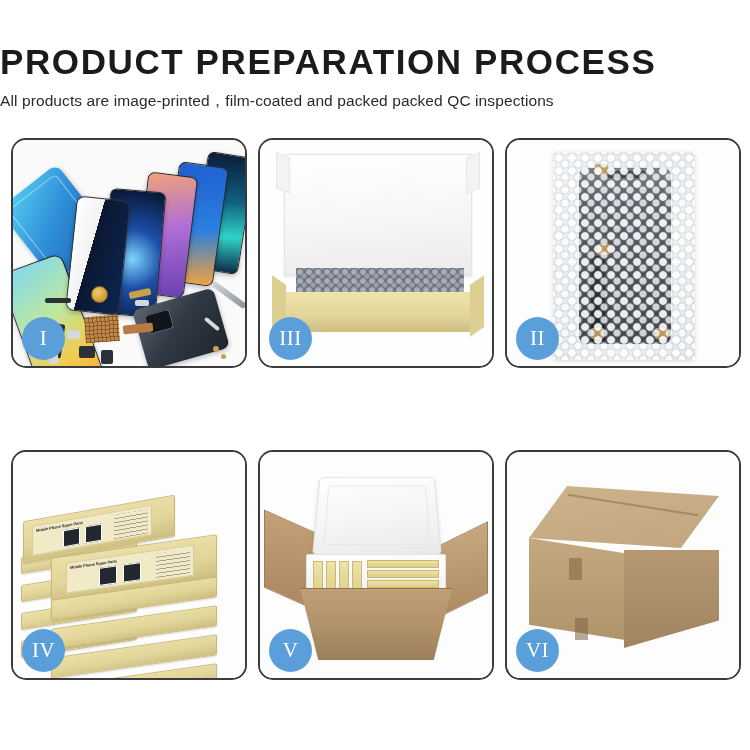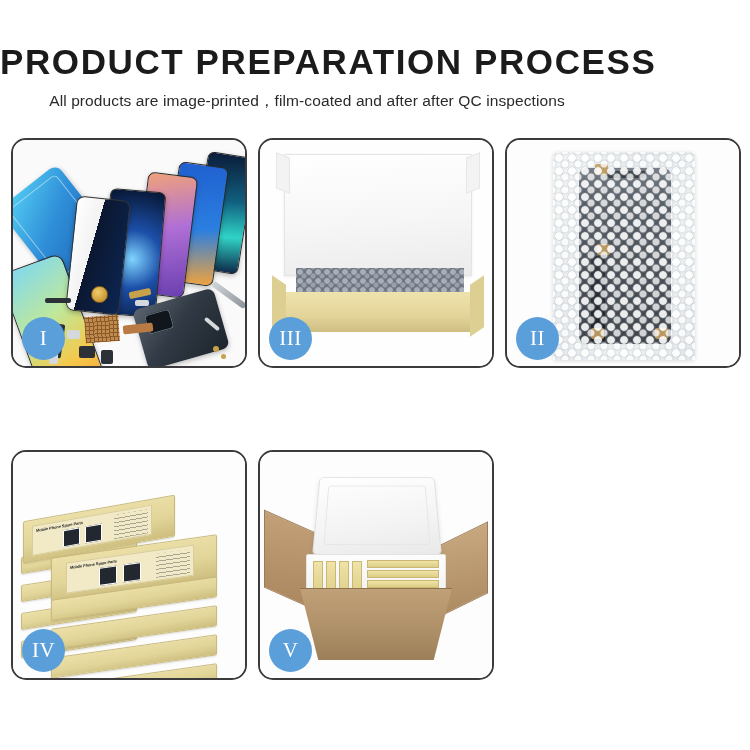--- a/index.html
+++ b/index.html
@@ -5,21 +5,21 @@
   * { box-sizing: border-box; margin: 0; padding: 0; }
   html, body {
     width: 750px; height: 750px;
     background: #ffffff;
     font-family: "Liberation Sans", sans-serif;
     overflow: hidden;
   }
   .page { position: relative; width: 750px; height: 750px; background: #fff; }
 
   
-  .header { position: absolute; top: 0; left: 0; width: 614px; text-align: center; }
+  .header { position: absolute; top: 0; left: 0; width: 614px; }
   .title {
     margin-top: 42px;
     font-size: 35px;
     font-weight: 700;
     letter-spacing: 1.6px;
     color: #1b1b1b;
     font-family: "Liberation Sans", sans-serif;
     white-space: nowrap;
   }
   .subtitle {
@@ -329,21 +329,21 @@
   }
   .tab6 { position: absolute; background: rgba(125,100,66,.55); }
 </style>
 </head>
 <body>
 
 <div class="page">
 
   <div class="header">
     <div class="title">PRODUCT PREPARATION PROCESS</div>
-    <div class="subtitle">All products are image-printed，film-coated and after after QC inspections</div>
+    <div class="subtitle">All products are image-printed，film-coated and packed packed QC inspections</div>
   </div>
 
   <div class="grid">
 
     <div class="card">
       <div class="stage p1">
         <div class="ph ph-1"></div>
         <div class="ph ph-7"></div>
         <div class="ph ph-6"></div>
         <div class="ph ph-5"></div>
@@ -442,15 +442,26 @@
           <div class="goldrow" style="left:60px; top:5px;  width:72px; height:8px;"></div>
           <div class="goldrow" style="left:60px; top:15px; width:72px; height:8px;"></div>
           <div class="goldrow" style="left:60px; top:25px; width:72px; height:8px;"></div>
           <div class="goldrow" style="left:60px; top:35px; width:72px; height:8px;"></div>
         </div>
         <div class="carton5"></div>
       </div>
       <div class="badge">V</div>
     </div>
 
+    <div class="card">
+      <div class="stage p6">
+        <div class="box6top"></div>
+        <div class="box6left"></div>
+        <div class="box6right"></div>
+        <div class="seam6" style="left:60px; top:52px; width:132px; height:2px; transform:rotate(9deg);"></div>
+        <div class="tab6" style="left:62px;  top:106px; width:13px; height:22px;"></div>
+        <div class="tab6" style="left:68px;  top:166px; width:13px; height:22px;"></div>
+      </div>
+      <div class="badge">VI</div>
+    </div>
 
   </div>
 </div>
 
 </body></html>

